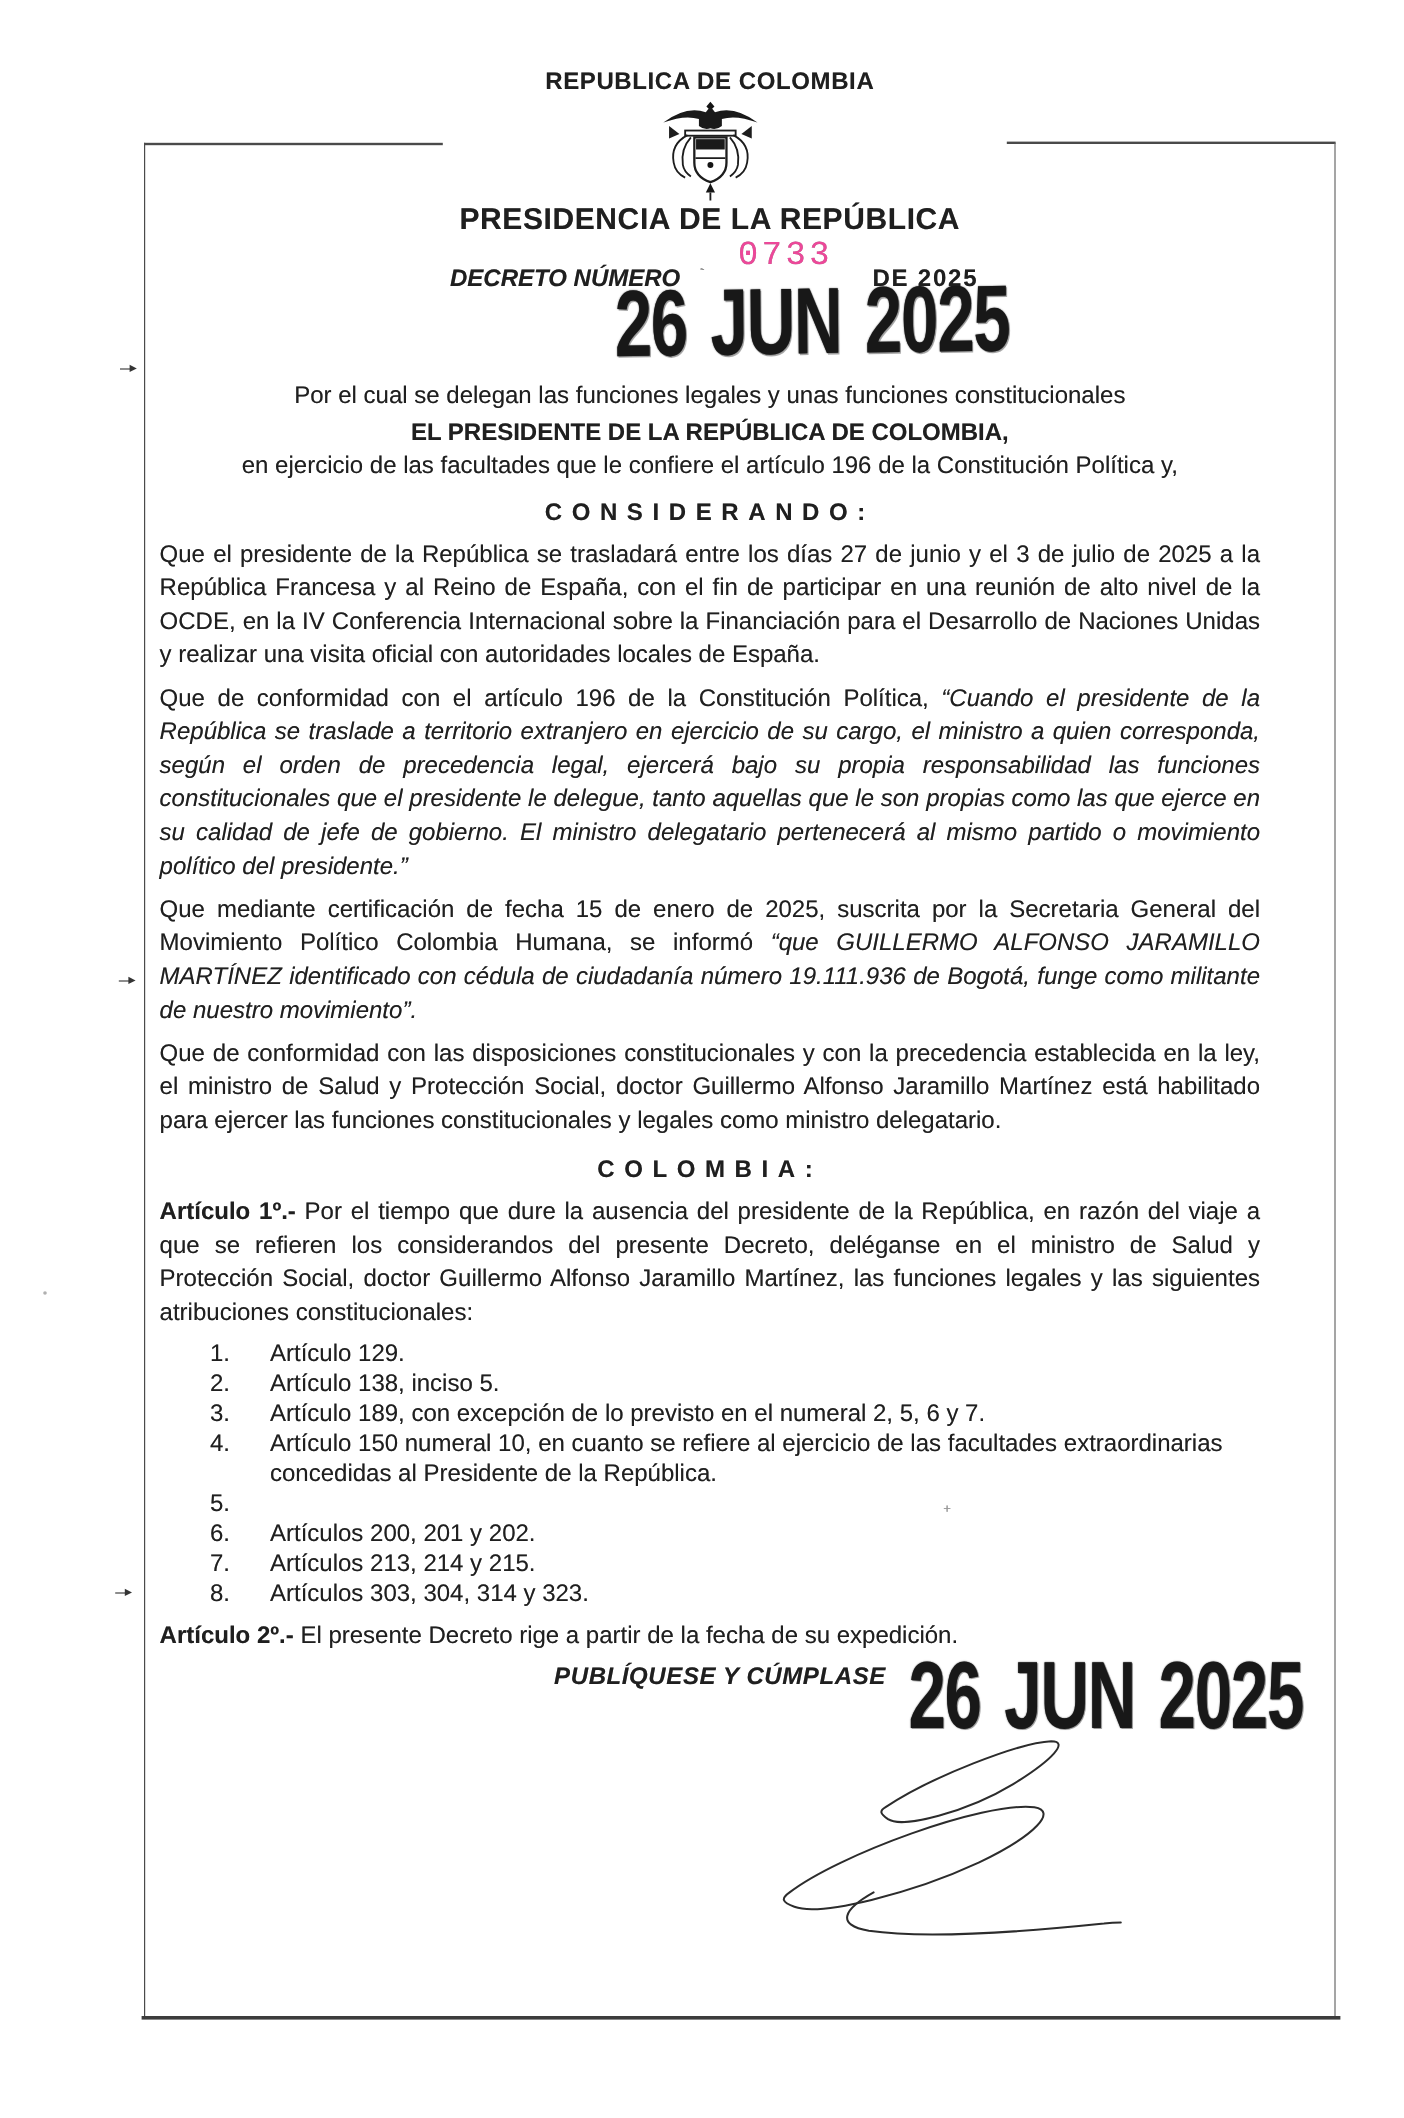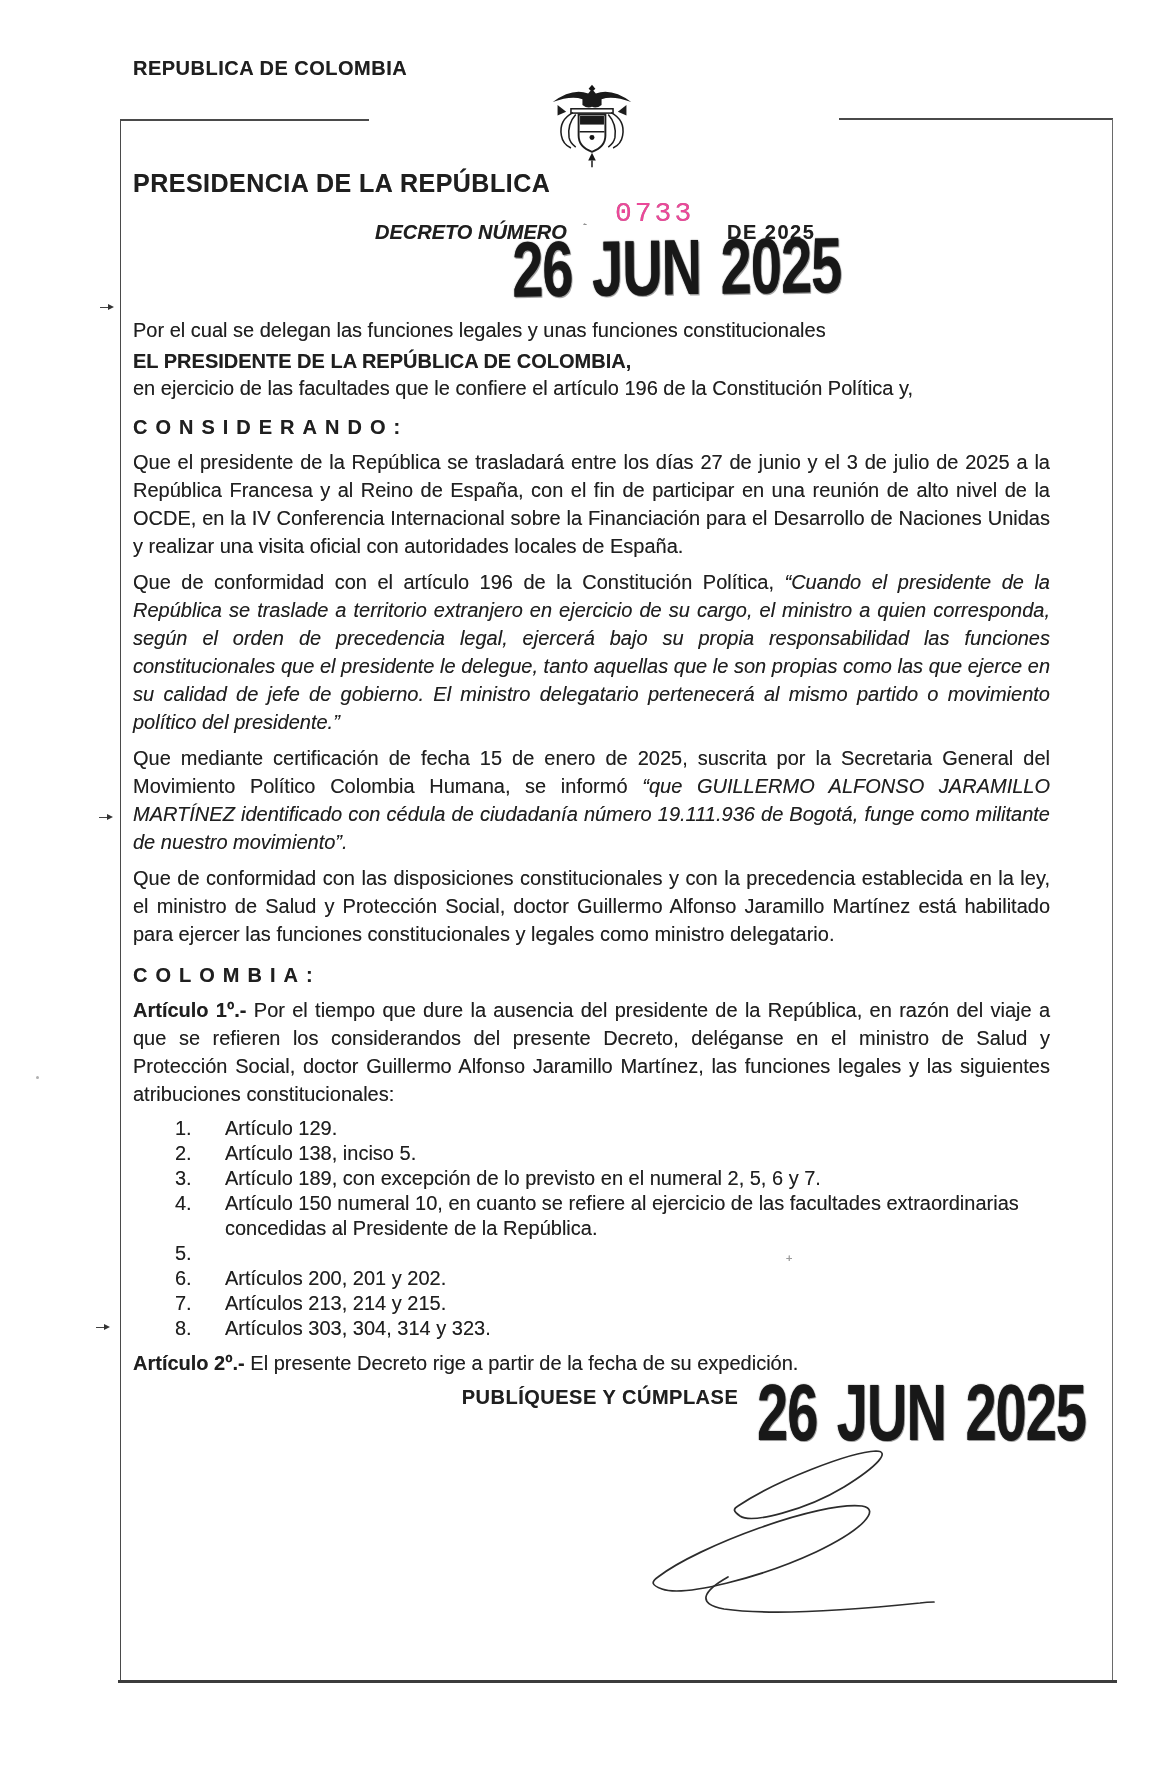--- a/index.html
+++ b/index.html
@@ -9,21 +9,21 @@
   }
   .scan{position:absolute;inset:0;text-shadow:0 0 .5px rgba(40,40,40,.5);}
   
   .frame-left{position:absolute;left:120px;top:119px;width:1px;height:1563px;background:#4a4a4a;}
   .frame-right{position:absolute;left:1112px;top:119px;width:1px;height:1563px;background:#6a6a6a;}
   .frame-top-l{position:absolute;left:120px;top:119px;width:249px;height:2px;background:#4a4a4a;}
   .frame-top-r{position:absolute;left:839px;top:118px;width:274px;height:2px;background:#4a4a4a;}
   .frame-bottom{position:absolute;left:118px;top:1680px;width:999px;height:3px;background:#3c3c3c;}
   
   .content{position:absolute;left:133px;top:42px;width:917px;font-size:20px;line-height:28px;}
-  .center{text-align:left;}
+  .center{text-align:center;}
   .bold{font-weight:bold;}
   .republic{margin-top:14px;font-size:20px;line-height:24px;letter-spacing:.5px;}
   .emblem{margin:2px auto 0;width:96px;height:88px;}
   .presidency{font-size:25px;line-height:26px;letter-spacing:.5px;}
   .decree-line{position:relative;height:40px;margin-top:10px;}
   .dl-label{position:absolute;left:242px;top:12px;font-weight:bold;white-space:nowrap;font-style:italic;}
   .dl-tick{position:absolute;left:452px;top:8px;color:#8a8a8a;font-size:14px;transform:rotate(-30deg);}
   .dl-num{position:absolute;left:482px;top:-6px;font-family:"Liberation Mono",monospace;font-size:28px;letter-spacing:3px;color:#ec4899;}
   .dl-year{position:absolute;left:594px;top:12px;font-weight:bold;letter-spacing:1.5px;white-space:nowrap;}
   .subject{margin-top:70px;line-height:28px;}
@@ -31,21 +31,21 @@
   .powers{margin-top:0;line-height:28px;}
   .section-head{margin-top:12px;font-weight:bold;letter-spacing:8px;line-height:26px;}
   p.body{text-align:justify;margin:8px 0 0;hyphens:none;}
   .quote{font-style:italic;}
   .decreta{margin-top:14px;}
   .items{margin-top:8px;}
   .itemrow{display:flex;line-height:25px;padding-left:42px;text-align:left;}
   .inum{width:50px;flex:none;}
   .itxt{flex:1;}
   .art2{margin-top:12px;}
-  .closing{width:380px;margin:8px 0 0 277px;text-align:center;}
+  .closing{width:380px;margin:8px 0 0 277px;text-align:center;font-style:italic;}
   .publish{font-weight:bold;font-size:20px;line-height:24px;letter-spacing:.5px;}
   .given{font-size:20px;line-height:24px;margin-top:2px;}
   
   .stamp{
     position:absolute;font-weight:700;font-size:56px;line-height:46px;
     letter-spacing:-1px;word-spacing:5px;color:#181818;white-space:nowrap;
     transform-origin:left top;text-shadow:0 0 1px #2d2d2d,1px 1px 0 rgba(25,25,25,.35);
   }
   #stamp-top{left:512px;top:238px;transform:scaleY(1.40) rotate(-0.6deg);}
   #stamp-bottom{left:757px;top:1380px;transform:scaleY(1.42);}

